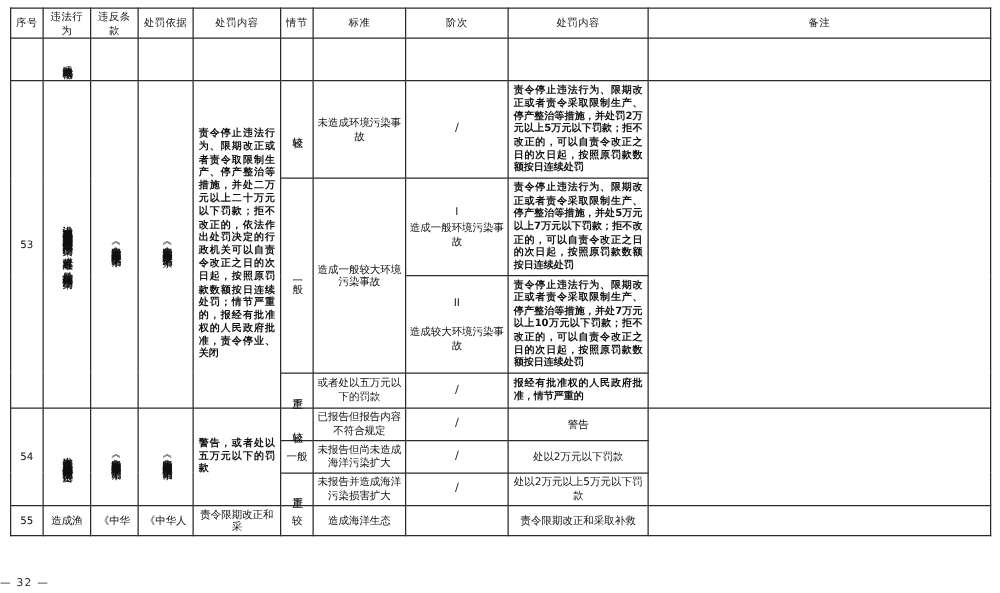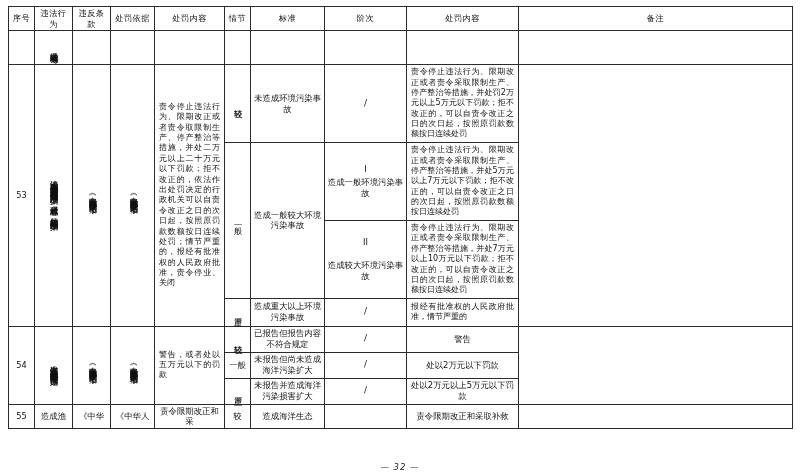--- a/index.html
+++ b/index.html
@@ -46,31 +46,30 @@
     font-size:8.4px;
     max-height:100%;
   }
   .vt.small{font-size:8px;}
   .blk{
     text-align:justify;
     text-align-last:left;
     font-size:8px;
     line-height:1.3;
     padding:1px 2px;
+    font-weight:bold;
   }
   .ctr{font-size:8.4px;}
   .slash{font-size:9px;color:#222;}
   .pagefoot{
     position:absolute;
     left:0;right:0;bottom:2px;
-    text-align:center;
     font-size:8.5px;
     color:#222;
     letter-spacing:1px;
-    font-style:italic;
   }
 </style>
 </head>
 <body>
 
 <div class="page">
 
 <table class="doc">
   <colgroup>
     <col style="width:26px">
@@ -170,21 +169,21 @@
       <td>
         <div class="blk">责令停止违法行为、限期改正或者责令采取限制生产、停产整治等措施，并处7万元以上10万元以下罚款；拒不改正的，可以自责令改正之日的次日起，按照原罚款数额按日连续处罚</div>
       </td>
     </tr>
 
     <tr style="height:28px">
       <td>
         <div class="vt">严重</div>
       </td>
       <td>
-        <span class="ctr">造成重大以上环境污染事故</span>
+        <span class="ctr">或者处以五万元以下的罚款</span>
       </td>
       <td>
         <span class="slash">/</span>
       </td>
       <td>
         <div class="blk">报经有批准权的人民政府批准，情节严重的</div>
       </td>
     </tr>
 
     <tr style="height:26px">

